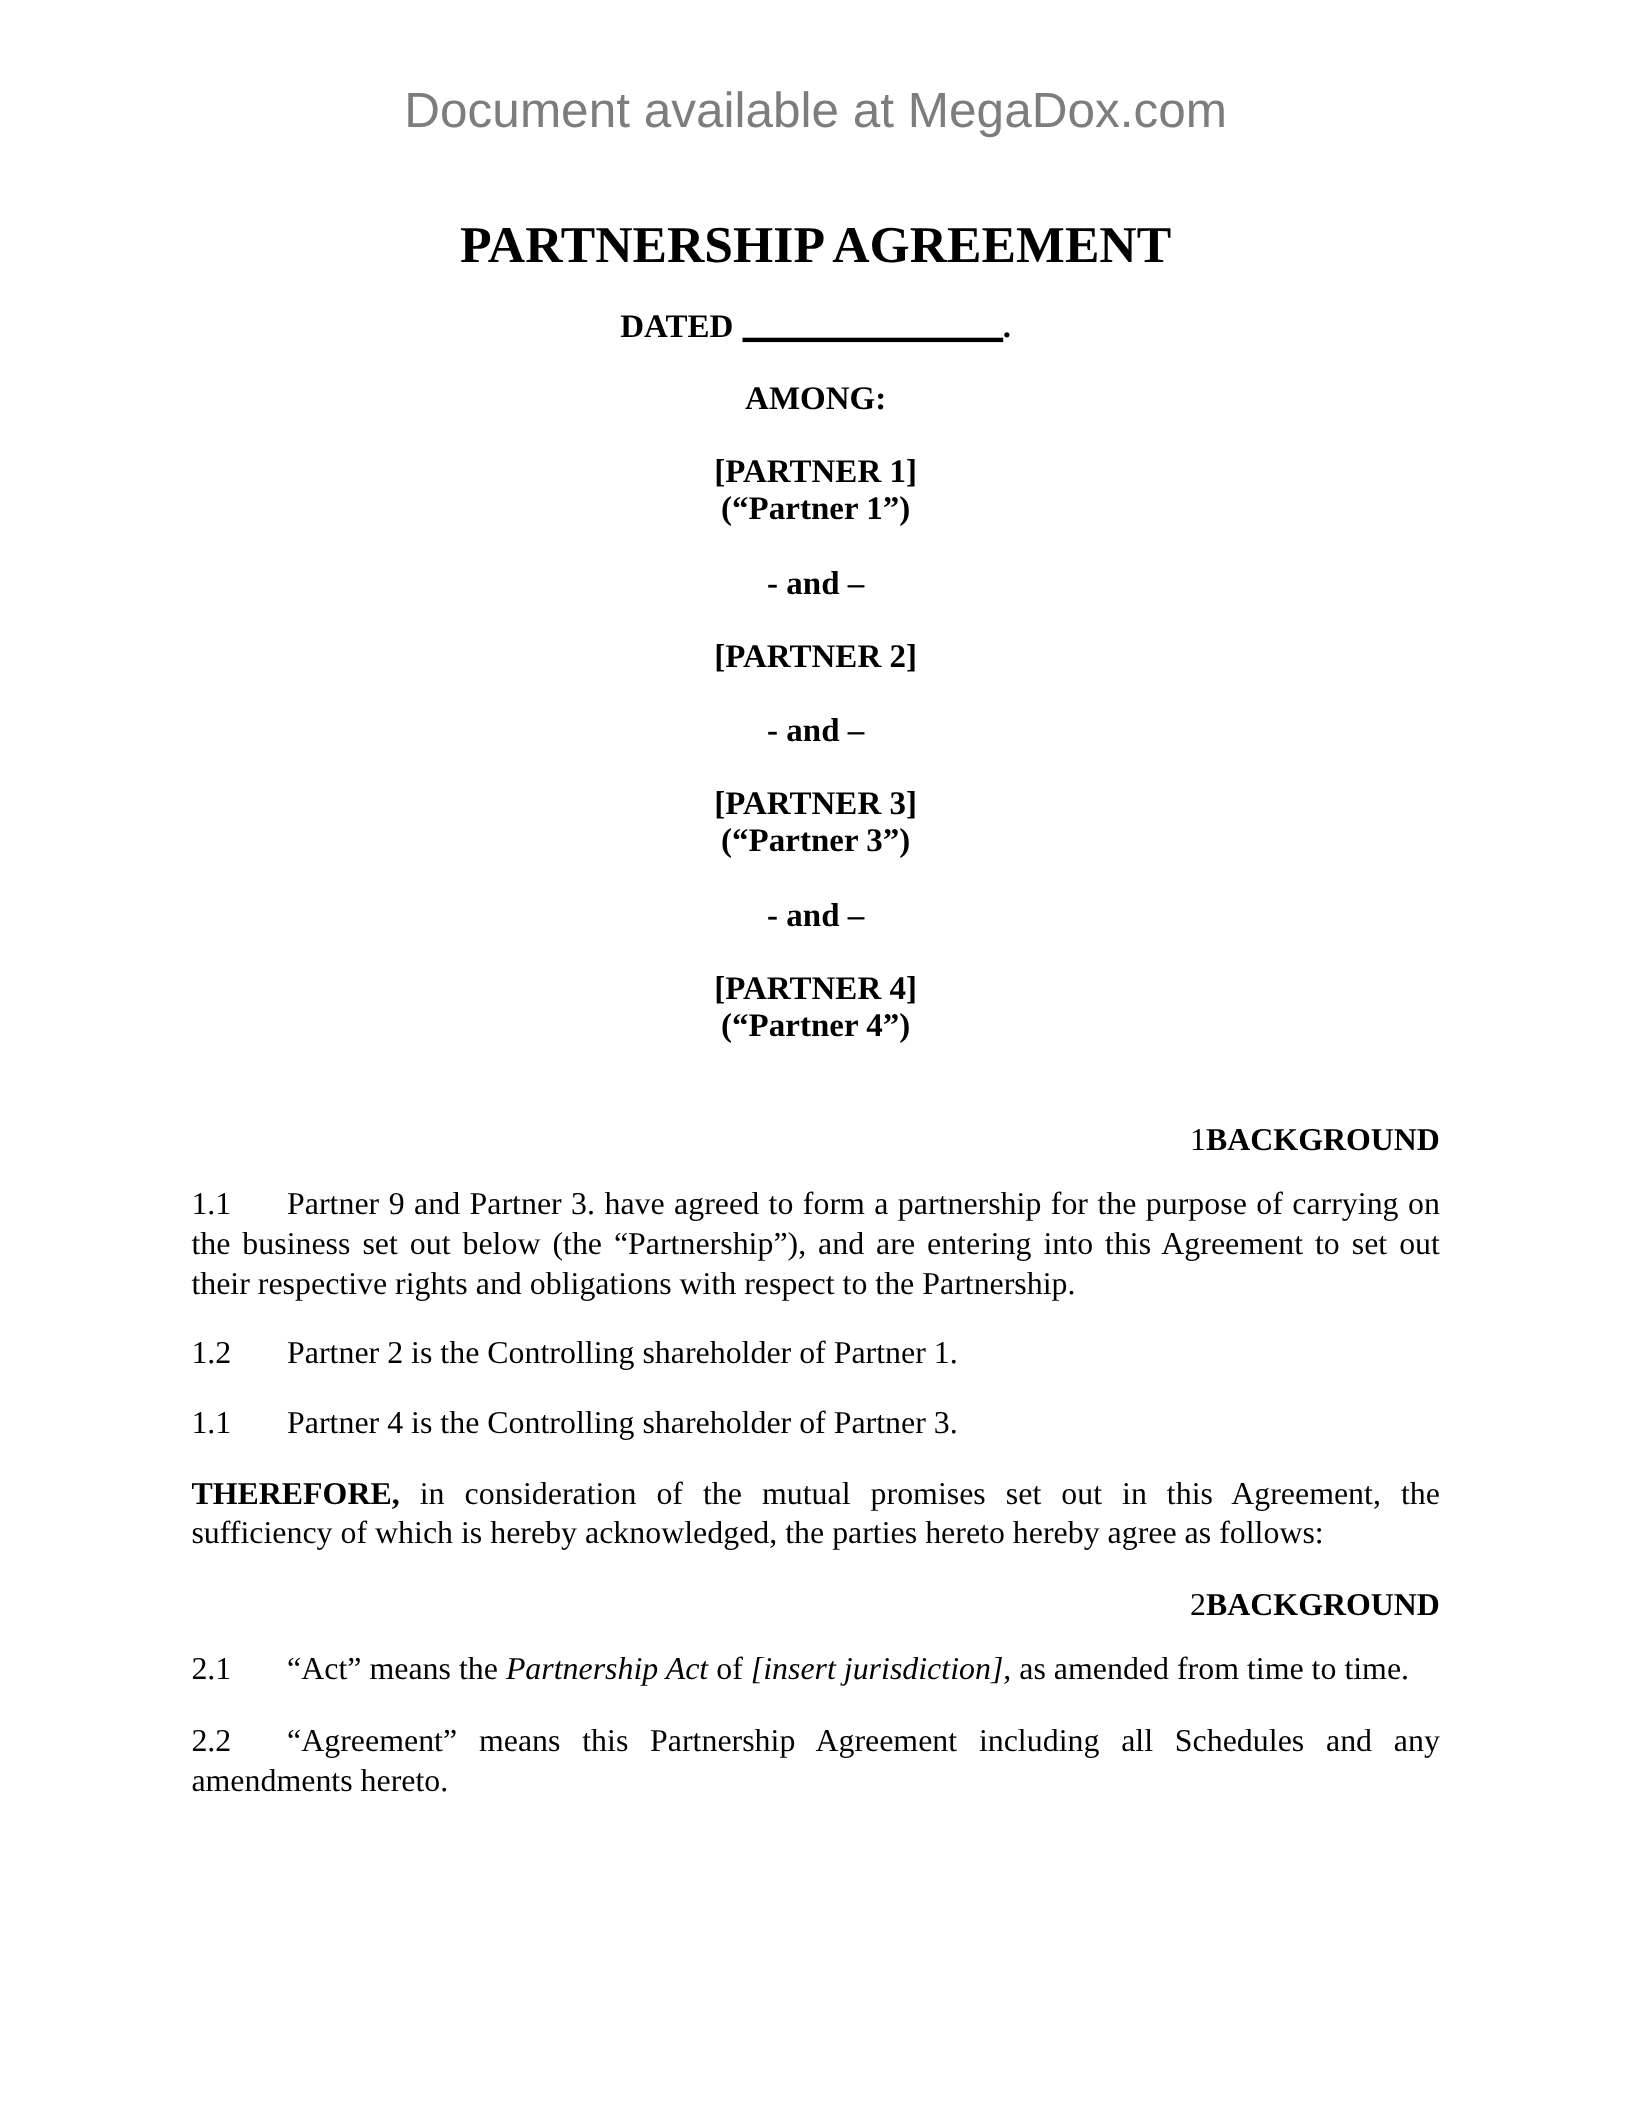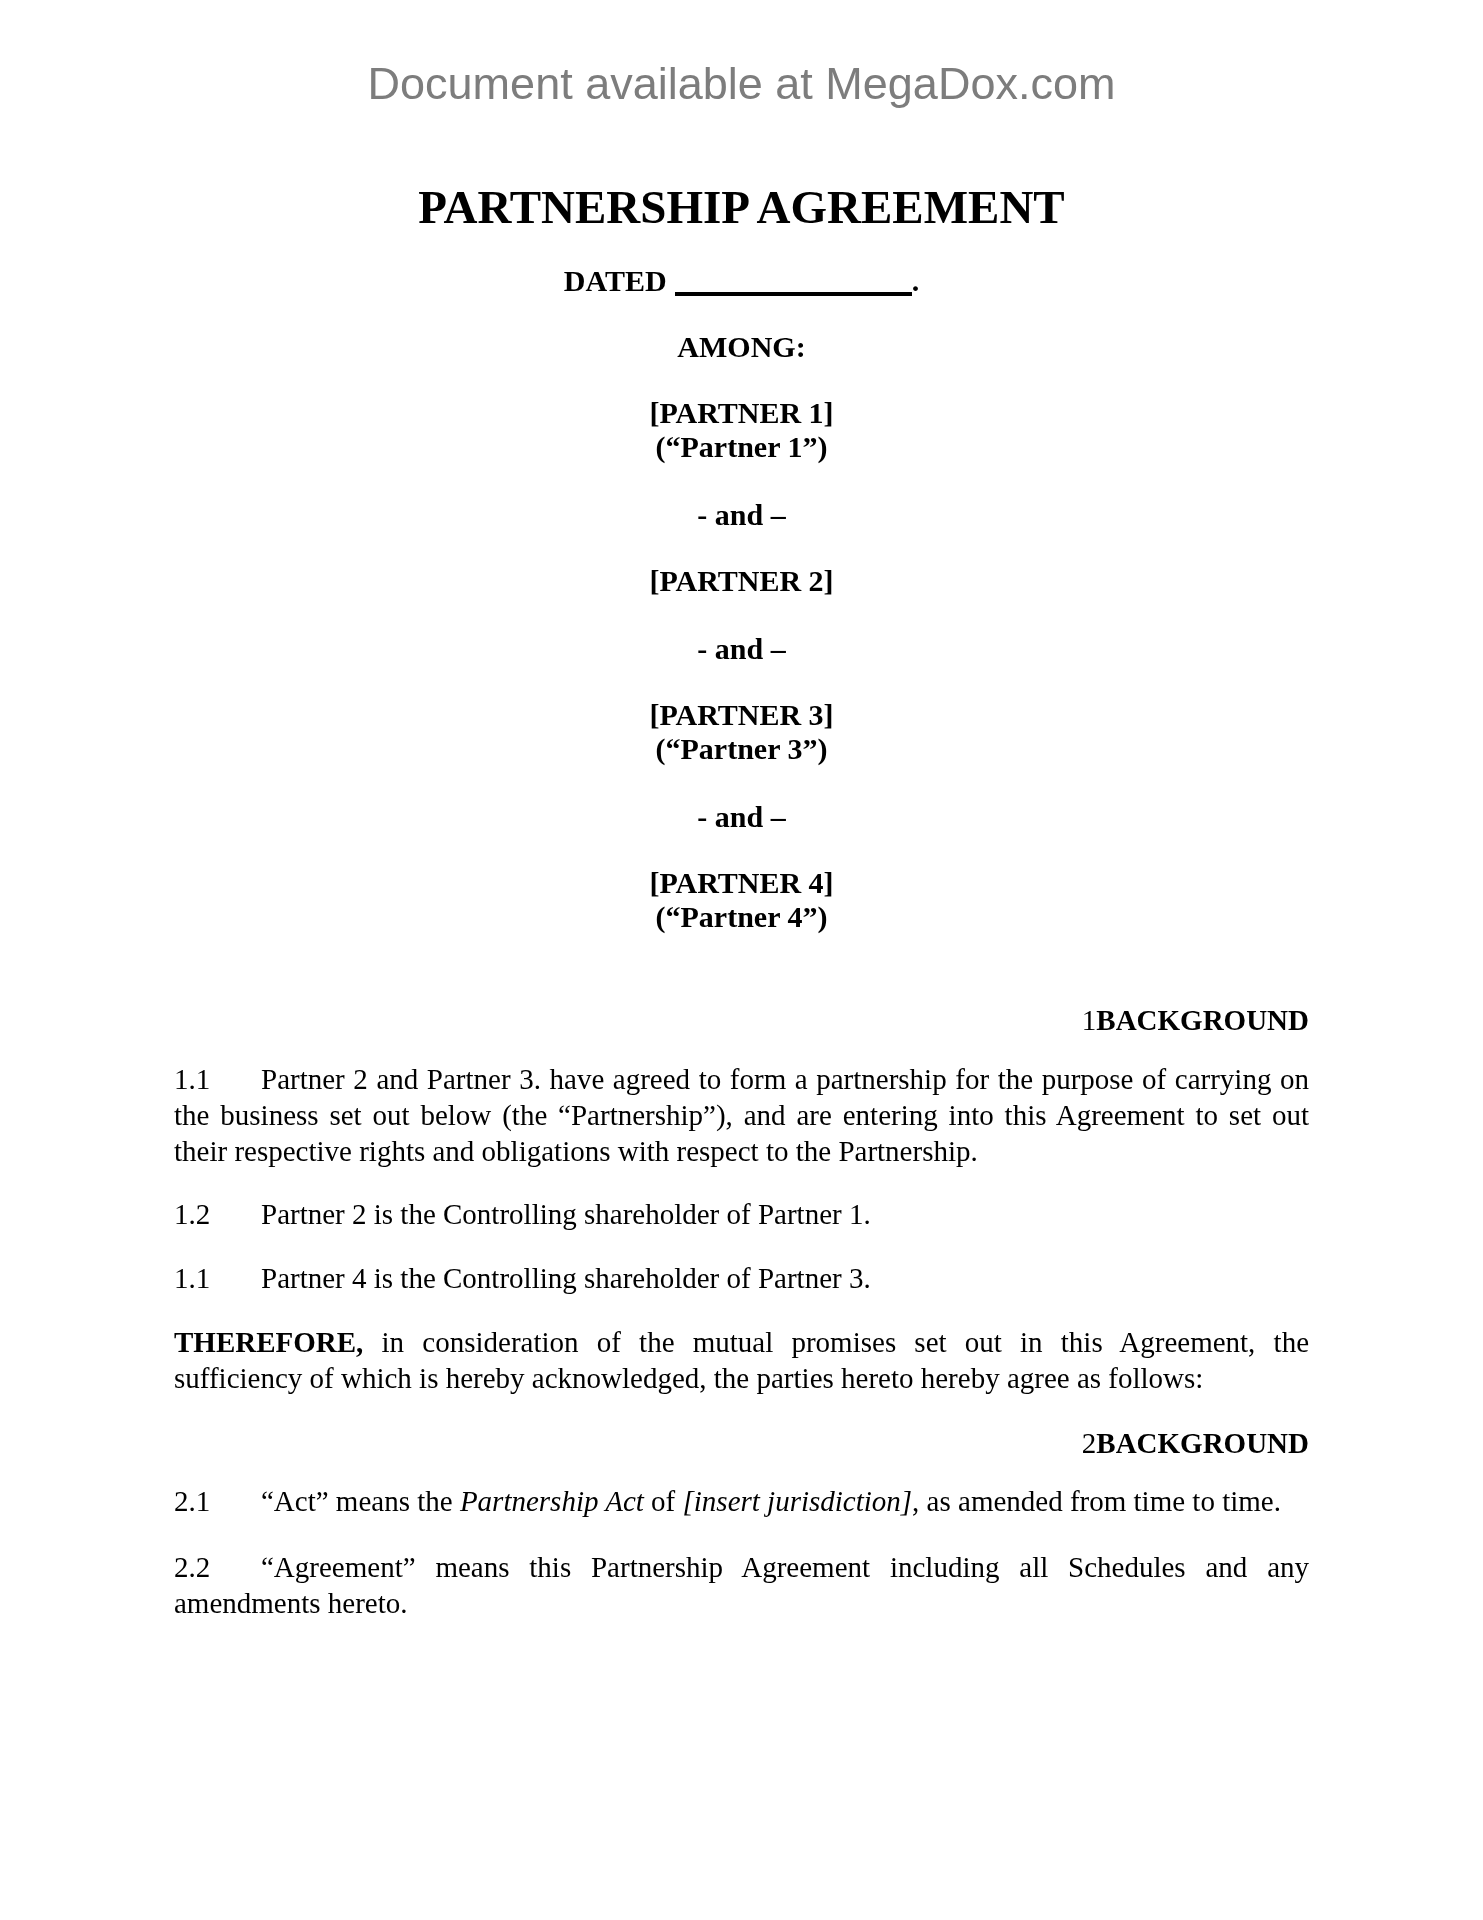--- a/index.html
+++ b/index.html
@@ -4,21 +4,21 @@
 <style>
   * { margin: 0; padding: 0; box-sizing: border-box; }
   html, body { background: #ffffff; }
   body { width: 1483px; }
 
   .page {
     position: relative;
     width: 1483px;
     height: 1920px;
     background: #ffffff;
-    padding: 0 174px;
+    padding: 16px 174px;
     font-family: "Liberation Serif", serif;
     color: #000000;
     overflow: hidden;
   }
 
   
   .header-notice {
     margin-top: 58px;
     text-align: center;
     font-family: "Liberation Sans", sans-serif;
@@ -141,21 +141,21 @@
   <div class="party">
     <div>[PARTNER 4]</div>
     <div>(“Partner 4”)</div>
   </div>
 
   <div class="heading-row first">
     <span class="num">1</span><span>BACKGROUND</span>
   </div>
 
   <p class="clause justify clause-11">
-    <span class="num">1.1</span><span>Partner 2 and Partner 3. have agreed to form a partnership for the purpose of carrying on the business set out below (the “Partnership”), and are entering into this Agreement to set out their respective rights and obligations with respect to the Partnership.</span>
+    <span class="num">1.1</span><span>Partner 9 and Partner 3. have agreed to form a partnership for the purpose of carrying on the business set out below (the “Partnership”), and are entering into this Agreement to set out their respective rights and obligations with respect to the Partnership.</span>
   </p>
 
   <p class="clause clause-12">
     <span class="num">1.2</span><span>Partner 2 is the Controlling shareholder of Partner 1.</span>
   </p>
 
   <p class="clause clause-13">
     <span class="num">1.1</span><span>Partner 4 is the Controlling shareholder of Partner 3.</span>
   </p>
 

